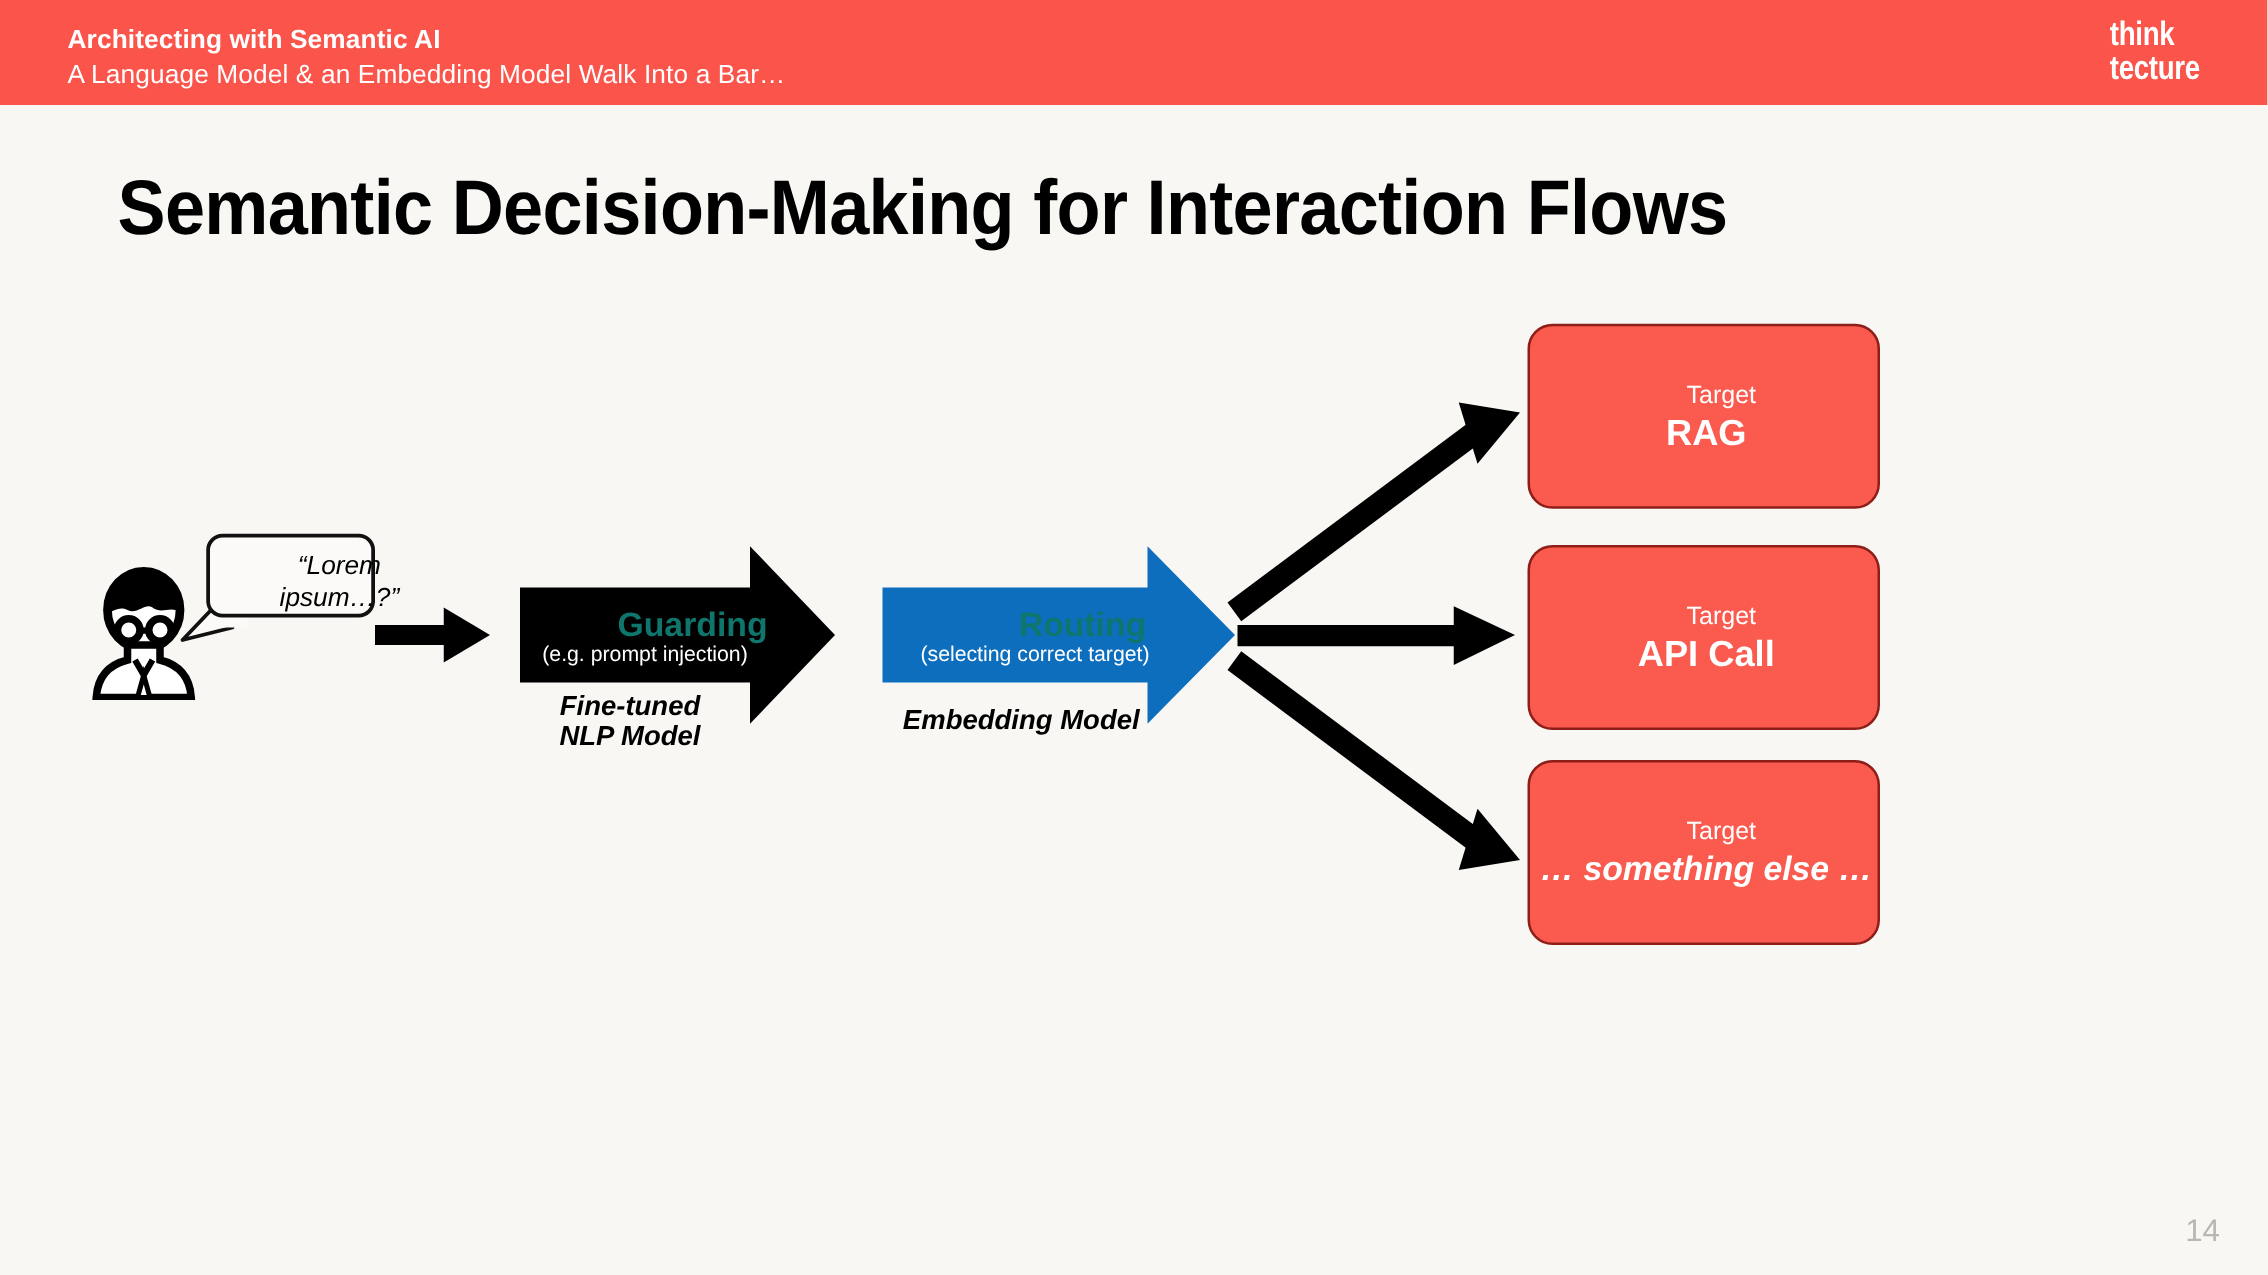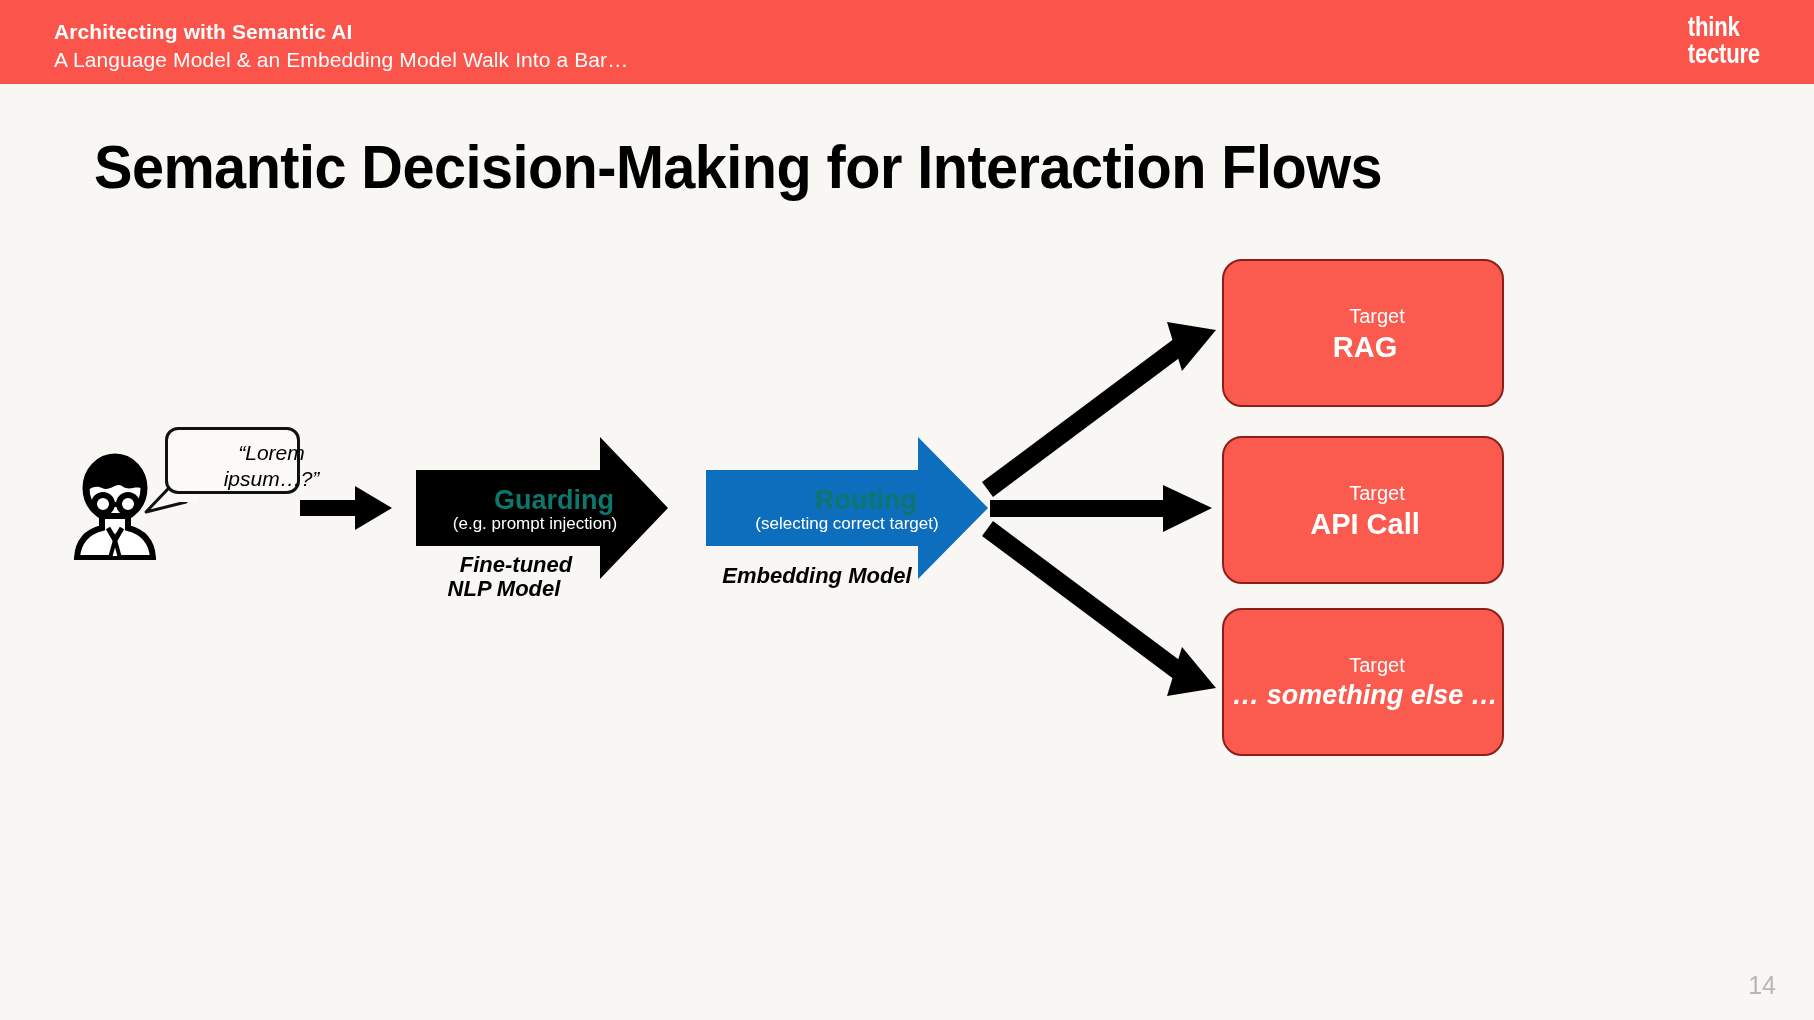--- a/index.html
+++ b/index.html
@@ -59,21 +59,21 @@
     line-height:26px;color:#000000;padding-left:36px;
   }
 
   
   .blk-title{
     position:absolute;text-align:center;color:#0f766e;
     font-weight:bold;font-size:27px;line-height:30px;white-space:nowrap;padding-left:38px;
   }
   .blk-sub{
     position:absolute;text-align:center;color:#ffffff;
-    font-weight:400;font-size:17px;line-height:20px;white-space:nowrap;padding-left:19px;
+    font-weight:400;font-size:17px;line-height:20px;white-space:nowrap;
   }
   .caption{
     position:absolute;text-align:center;color:#000000;
     font-weight:bold;font-style:italic;font-size:22px;line-height:25px;
     white-space:nowrap;
   }
 
   
   .target-box{
     position:absolute;width:282px;height:148px;
@@ -166,21 +166,21 @@
       <path d="M43 88 L38 106 L48 106 Z" fill="#FFFFFF" stroke="#000000" stroke-width="4"></path>
     </svg>
   </div>
 
   <div class="bubble">
     <div class="bubble-text">“Lorem ipsum…?”</div>
   </div>
 
   <div class="blk-title" style="left:416px;top:485px;width:200px;">Guarding</div>
   <div class="blk-sub" style="left:416px;top:514px;width:200px;">(e.g. prompt injection)</div>
-  <div class="caption" style="left:416px;top:552px;width:200px;font-style:italic;">Fine-tuned</div>
+  <div class="caption" style="left:404px;top:552px;width:200px;font-style:italic;">Fine-tuned</div>
   <div class="caption" style="left:404px;top:576px;width:200px;">NLP Model</div>
 
   <div class="blk-title" style="left:718px;top:485px;width:220px;">Routing</div>
   <div class="blk-sub" style="left:718px;top:514px;width:220px;">(selecting correct target)</div>
   <div class="caption" style="left:707px;top:563px;width:220px;">Embedding Model</div>
 
   <div class="target-box" style="left:1222px;top:259px;">
     <div class="target-small">Target</div>
     <div class="target-big">RAG</div>
   </div>

